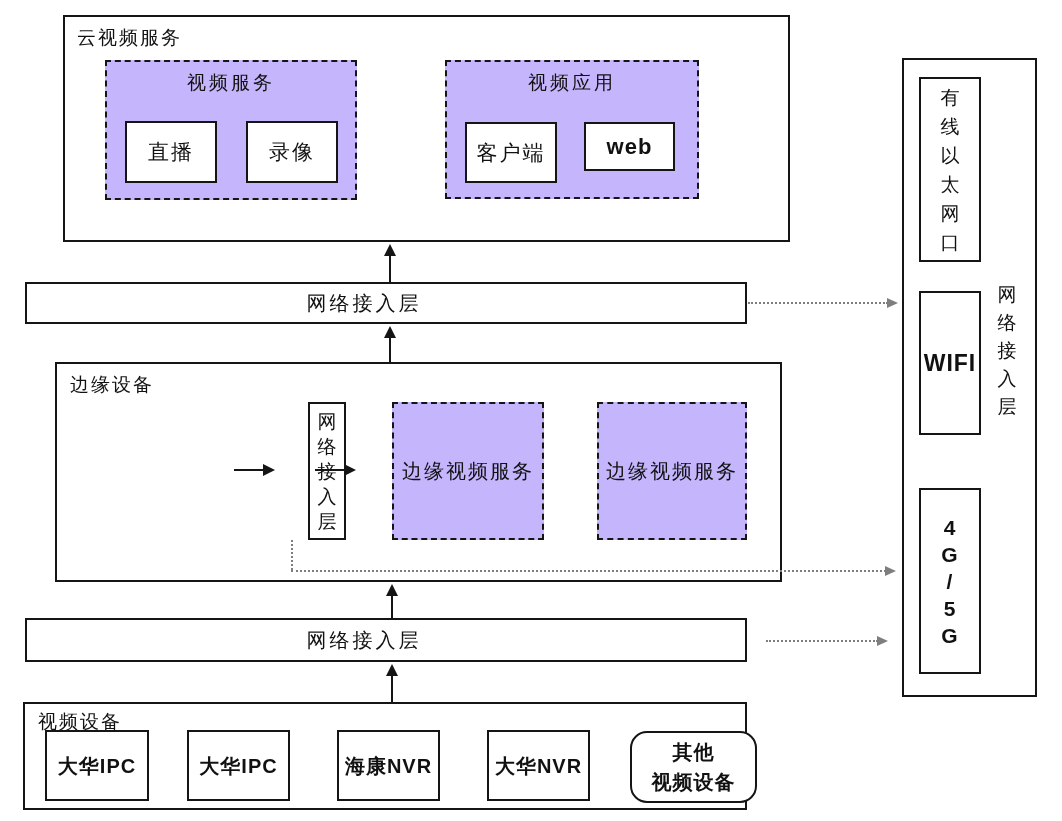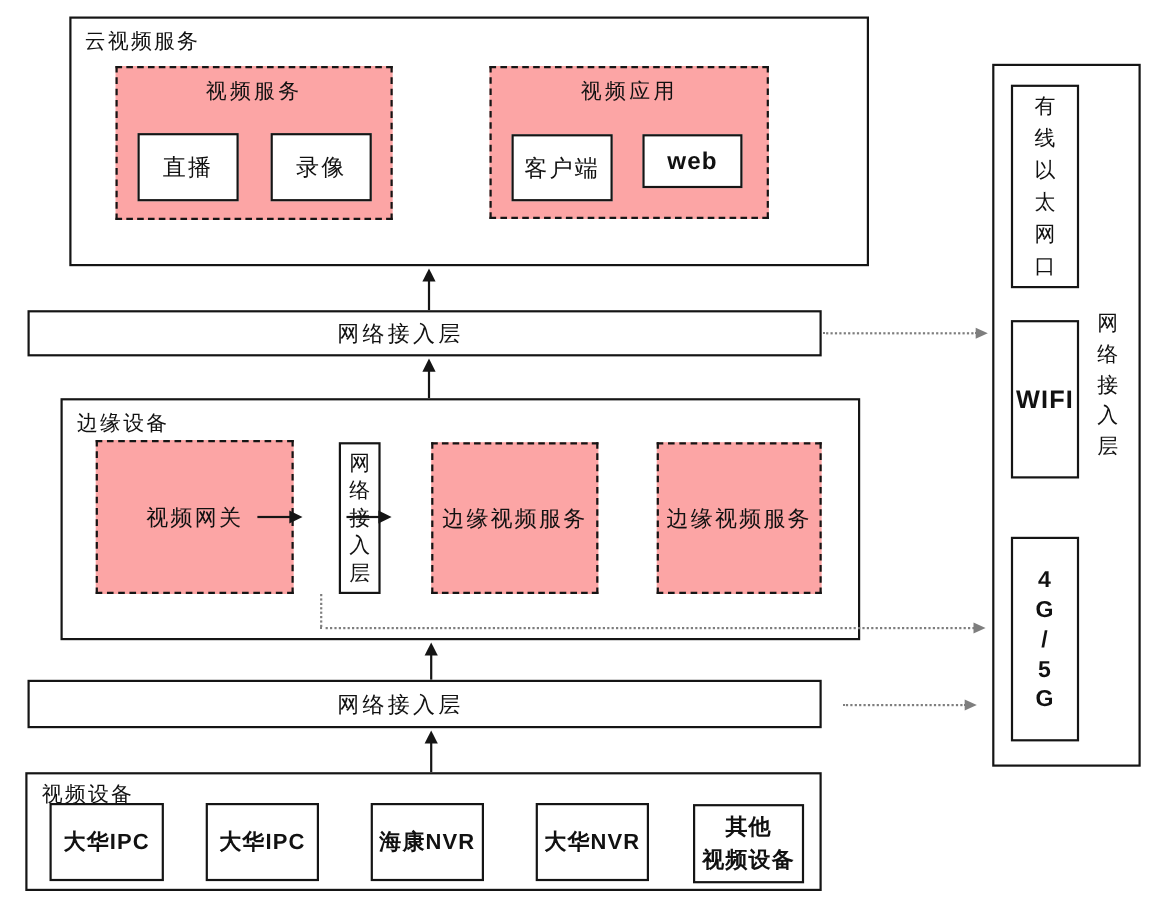--- a/index.html
+++ b/index.html
@@ -6,21 +6,21 @@
   .stage{
     position:relative;
     width:1062px;height:821px;
     background:#ffffff;
     font-family:"Liberation Serif","DejaVu Serif",serif;
     color:#111111;
     overflow:hidden;
   }
   .abs{position:absolute;box-sizing:border-box;}
   .solidbox{border:2px solid #151515;background:#ffffff;}
-  .dashbox{border:2px dashed #151515;background:#fca5a5;}
+  .dashbox{border:2px dashed #151515;background:#c4b5fd;}
   .sec-label{font-size:19px;letter-spacing:2px;white-space:nowrap;}
   .dash-title{position:absolute;left:0;right:0;top:8px;text-align:center;font-size:19px;letter-spacing:3px;}
   .node{display:flex;align-items:center;justify-content:center;border:2px solid #151515;font-size:21px;letter-spacing:2px;background:#fff;text-align:center;}
   .node-dash{display:flex;align-items:center;justify-content:center;font-size:20px;letter-spacing:2px;text-align:center;}
   .latin-bold{font-family:"Liberation Sans","DejaVu Sans",sans-serif;font-weight:bold;letter-spacing:1px;}
   .devnode{font-family:"Liberation Sans","DejaVu Sans",sans-serif;font-weight:bold;font-size:20px;letter-spacing:1px;line-height:30px;white-space:pre-line;}
   .bar{display:flex;align-items:center;justify-content:center;border:2px solid #151515;font-size:20px;letter-spacing:3px;background:#fff;}
   .bar span{transform:translateX(-22px);}
   .vtext{white-space:pre-line;text-align:center;font-size:19px;line-height:25px;display:flex;align-items:center;justify-content:center;}
   .vline{position:absolute;width:2px;background:#151515;}
@@ -59,21 +59,20 @@
   <div class="abs bar" style="left:25px;top:282px;width:722px;height:42px;">
     <span>网络接入层</span>
   </div>
 
   <div class="tri-up" style="left:384px;top:326px;"></div>
   <div class="vline" style="left:389px;top:337px;height:25px;"></div>
 
   <div class="abs solidbox" style="left:23px;top:362px;width:727px;height:220px;margin-left:32px;">
     <div class="abs sec-label" style="left:13px;top:8px;">边缘设备</div>
 
-    <div class="abs dashbox node-dash" style="left:30px;top:36px;width:180px;height:140px;">视频网关</div>
 
     <div class="abs solidbox vtext" style="left:251px;top:38px;width:38px;height:138px;">网
 络
 接
 入
 层</div>
 
     <div class="abs dashbox node-dash" style="left:335px;top:38px;width:152px;height:138px;">边缘视频服务</div>
 
     <div class="abs dashbox node-dash" style="left:540px;top:38px;width:150px;height:138px;">边缘视频服务</div>
@@ -102,21 +101,21 @@
   <div class="tri-right-gray" style="left:887px;top:298px;"></div>
   <div class="dotH" style="left:766px;top:640px;width:112px;"></div>
   <div class="tri-right-gray" style="left:877px;top:636px;"></div>
 
   <div class="abs solidbox" style="left:23px;top:702px;width:724px;height:108px;">
     <div class="abs sec-label" style="left:13px;top:5px;">视频设备</div>
     <div class="abs node devnode" style="left:20px;top:26px;width:104px;height:71px;">大华IPC</div>
     <div class="abs node devnode" style="left:312px;top:26px;width:103px;height:71px;">海康NVR</div>
     <div class="abs node devnode" style="left:162px;top:26px;width:103px;height:71px;">大华IPC</div>
     <div class="abs node devnode" style="left:462px;top:26px;width:103px;height:71px;">大华NVR</div>
-    <div class="abs node devnode" style="left:605px;top:27px;width:101px;height:72px;">其他
+    <div class="abs node devnode" style="left:605px;top:27px;width:127px;height:72px;border-radius:17px;">其他
 视频设备</div>
   </div>
 
   <div class="abs solidbox" style="left:902px;top:58px;width:135px;height:639px;">
     <div class="abs solidbox vtext" style="left:15px;top:17px;width:62px;height:185px;line-height:29px;">有
 线
 以
 太
 网
 口</div>

